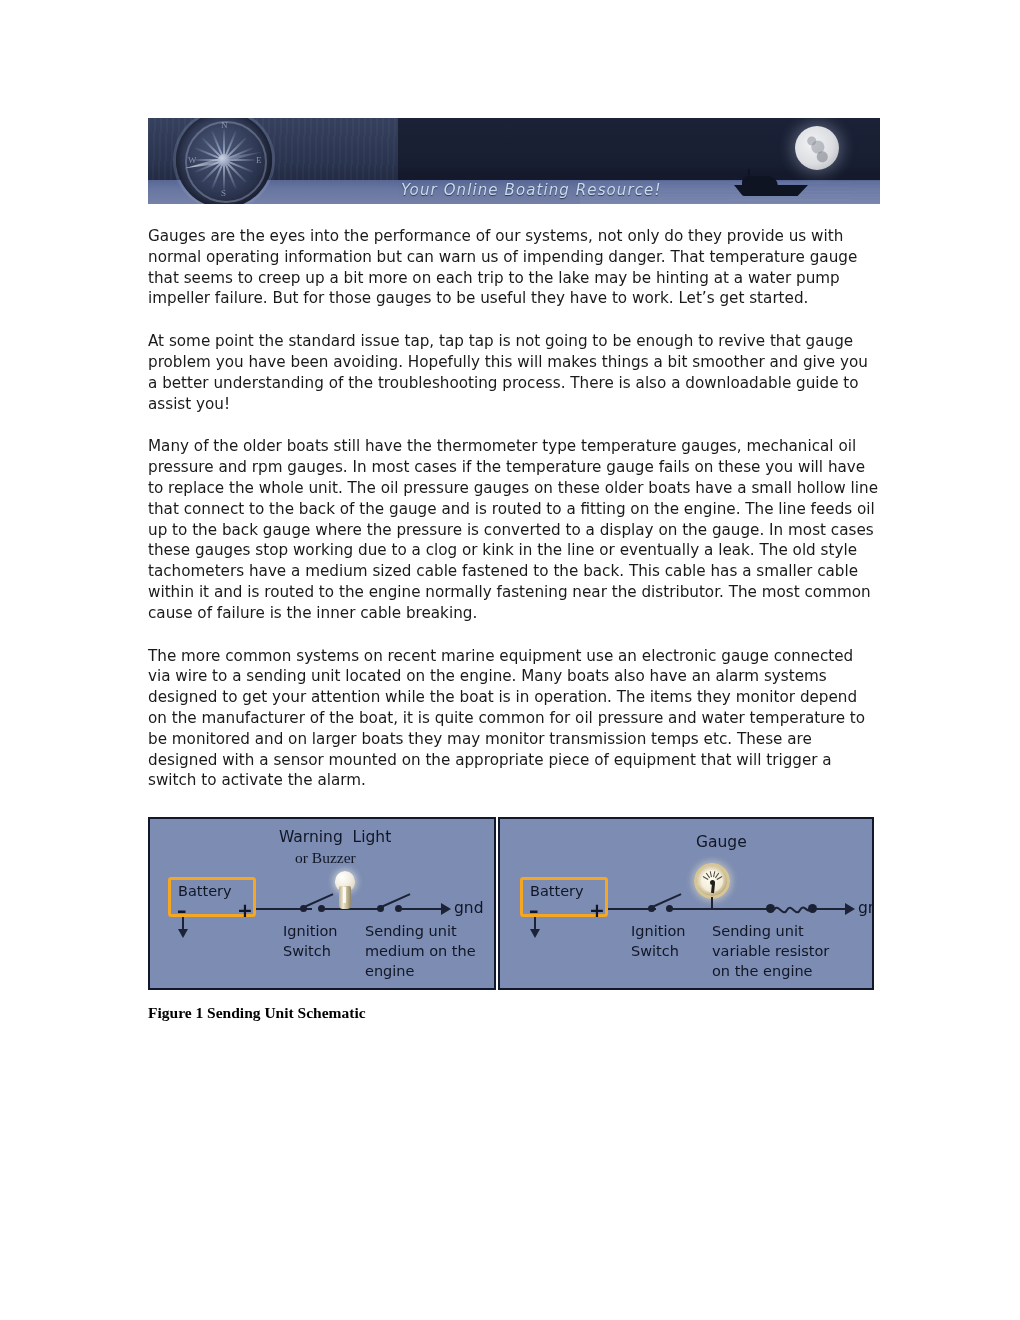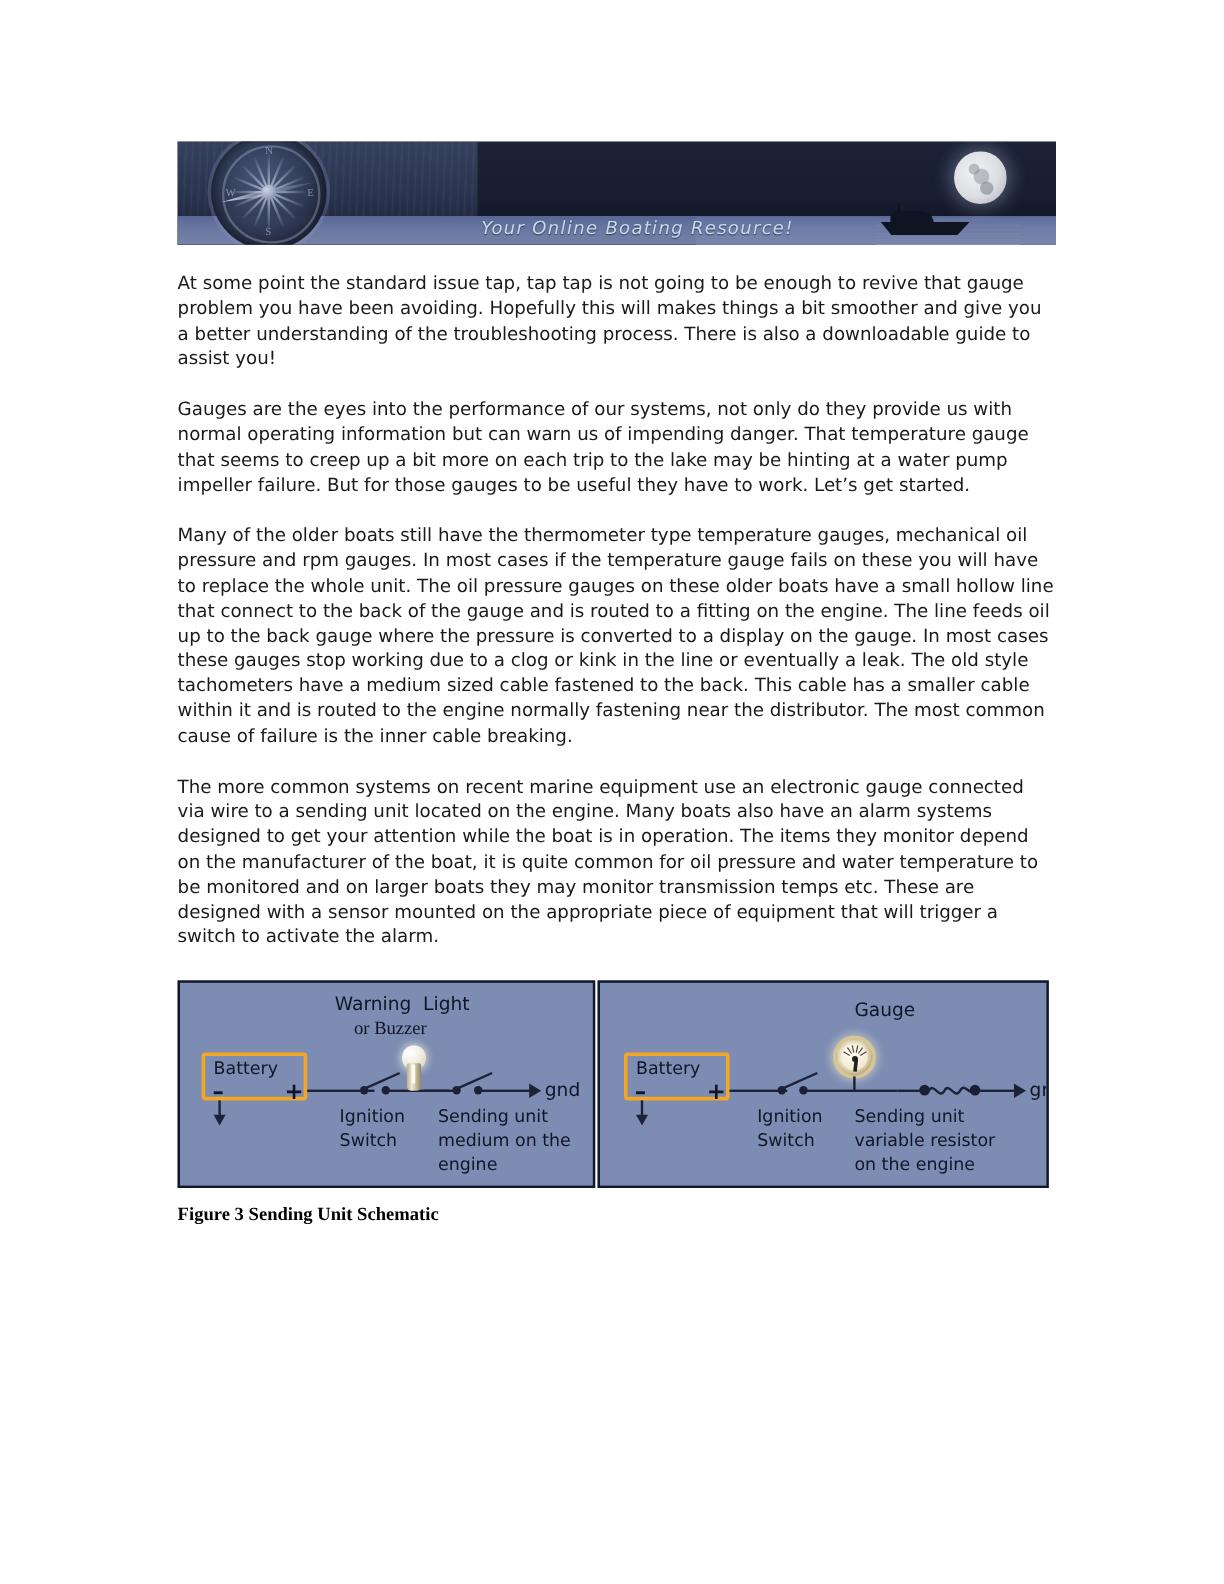--- a/index.html
+++ b/index.html
@@ -424,22 +424,22 @@
           <span style="left:80px;top:43px;">E</span>
           <span style="left:12px;top:43px;">W</span>
           <span style="left:45px;top:76px;">S</span>
         </div>
       </div>
 
       <div class="banner-tagline">Your Online Boating Resource!</div>
     </div>
 
 
+    <p class="para">Gauges are the eyes into the performance of our systems, not only do they provide us with normal operating information but can warn us of impending danger. That temperature gauge that seems to creep up a bit more on each trip to the lake may be hinting at a water pump impeller failure. But for those gauges to be useful they have to work. Let’s get started.</p>
     <p class="para">At some point the standard issue tap, tap tap is not going to be enough to revive that gauge problem you have been avoiding. Hopefully this will makes things a bit smoother and give you a better understanding of the troubleshooting process. There is also a downloadable guide to assist you!</p>
-    <p class="para">Gauges are the eyes into the performance of our systems, not only do they provide us with normal operating information but can warn us of impending danger. That temperature gauge that seems to creep up a bit more on each trip to the lake may be hinting at a water pump impeller failure. But for those gauges to be useful they have to work. Let’s get started.</p>
     <p class="para">Many of the older boats still have the thermometer type temperature gauges, mechanical oil pressure and rpm gauges. In most cases if the temperature gauge fails on these you will have to replace the whole unit. The oil pressure gauges on these older boats have a small hollow line that connect to the back of the gauge and is routed to a fitting on the engine. The line feeds oil up to the back gauge where the pressure is converted to a display on the gauge. In most cases these gauges stop working due to a clog or kink in the line or eventually a leak. The old style tachometers have a medium sized cable fastened to the back. This cable has a smaller cable within it and is routed to the engine normally fastening near the distributor. The most common cause of failure is the inner cable breaking.</p>
     <p class="para">The more common systems on recent marine equipment use an electronic gauge connected via wire to a sending unit located on the engine. Many boats also have an alarm systems designed to get your attention while the boat is in operation. The items they monitor depend on the manufacturer of the boat, it is quite common for oil pressure and water temperature to be monitored and on larger boats they may monitor transmission temps etc. These are designed with a sensor mounted on the appropriate piece of equipment that will trigger a switch to activate the alarm.</p>
 
     <div class="figure">
 
       <div class="panel panel-left">
 
         <div class="lbl big" style="left:129px; top:9px;">Warning  Light</div>
         <div class="lbl big" style="left:145px; top:30px;font-family:Liberation Serif, serif;">or Buzzer</div>
 
@@ -474,21 +474,21 @@
         <div class="lbl" style="left:133px; top:103px;">Ignition</div>
         <div class="lbl" style="left:133px; top:123px;">Switch</div>
 
         <div class="lbl" style="left:215px; top:103px;">Sending unit</div>
         <div class="lbl" style="left:215px; top:123px;">medium on the</div>
         <div class="lbl" style="left:215px; top:143px;">engine</div>
       </div>
 
       <div class="panel panel-right">
 
-        <div class="lbl big" style="left:212px; top:14px;">Gauge</div>
+        <div class="lbl big" style="left:196px; top:14px;">Gauge</div>
 
         <div class="battery-box" style="left:20px; top:58px; width:88px; height:40px;"></div>
         <div class="lbl" style="left:30px; top:63px;">Battery</div>
         <div class="sign" style="left:29px; top:82px;">–</div>
         <div class="sign" style="left:89px; top:82px;">+</div>
 
         <div class="wire" style="left:34px; top:98px; width:2px; height:14px;"></div>
         <div class="arrow-down" style="left:30px; top:110px;"></div>
 
         <div class="wire" style="left:108px; top:89px; width:48px;"></div>
@@ -526,16 +526,16 @@
 
         <div class="lbl" style="left:131px; top:103px;">Ignition</div>
         <div class="lbl" style="left:131px; top:123px;">Switch</div>
 
         <div class="lbl" style="left:212px; top:103px;">Sending unit</div>
         <div class="lbl" style="left:212px; top:123px;">variable resistor</div>
         <div class="lbl" style="left:212px; top:143px;">on the engine</div>
       </div>
     </div>
 
-    <div class="fig-caption">Figure 3 Sending Unit Schematic</div>
+    <div class="fig-caption">Figure 1 Sending Unit Schematic</div>
 
   </div>
 </div>
 
 </body></html>

